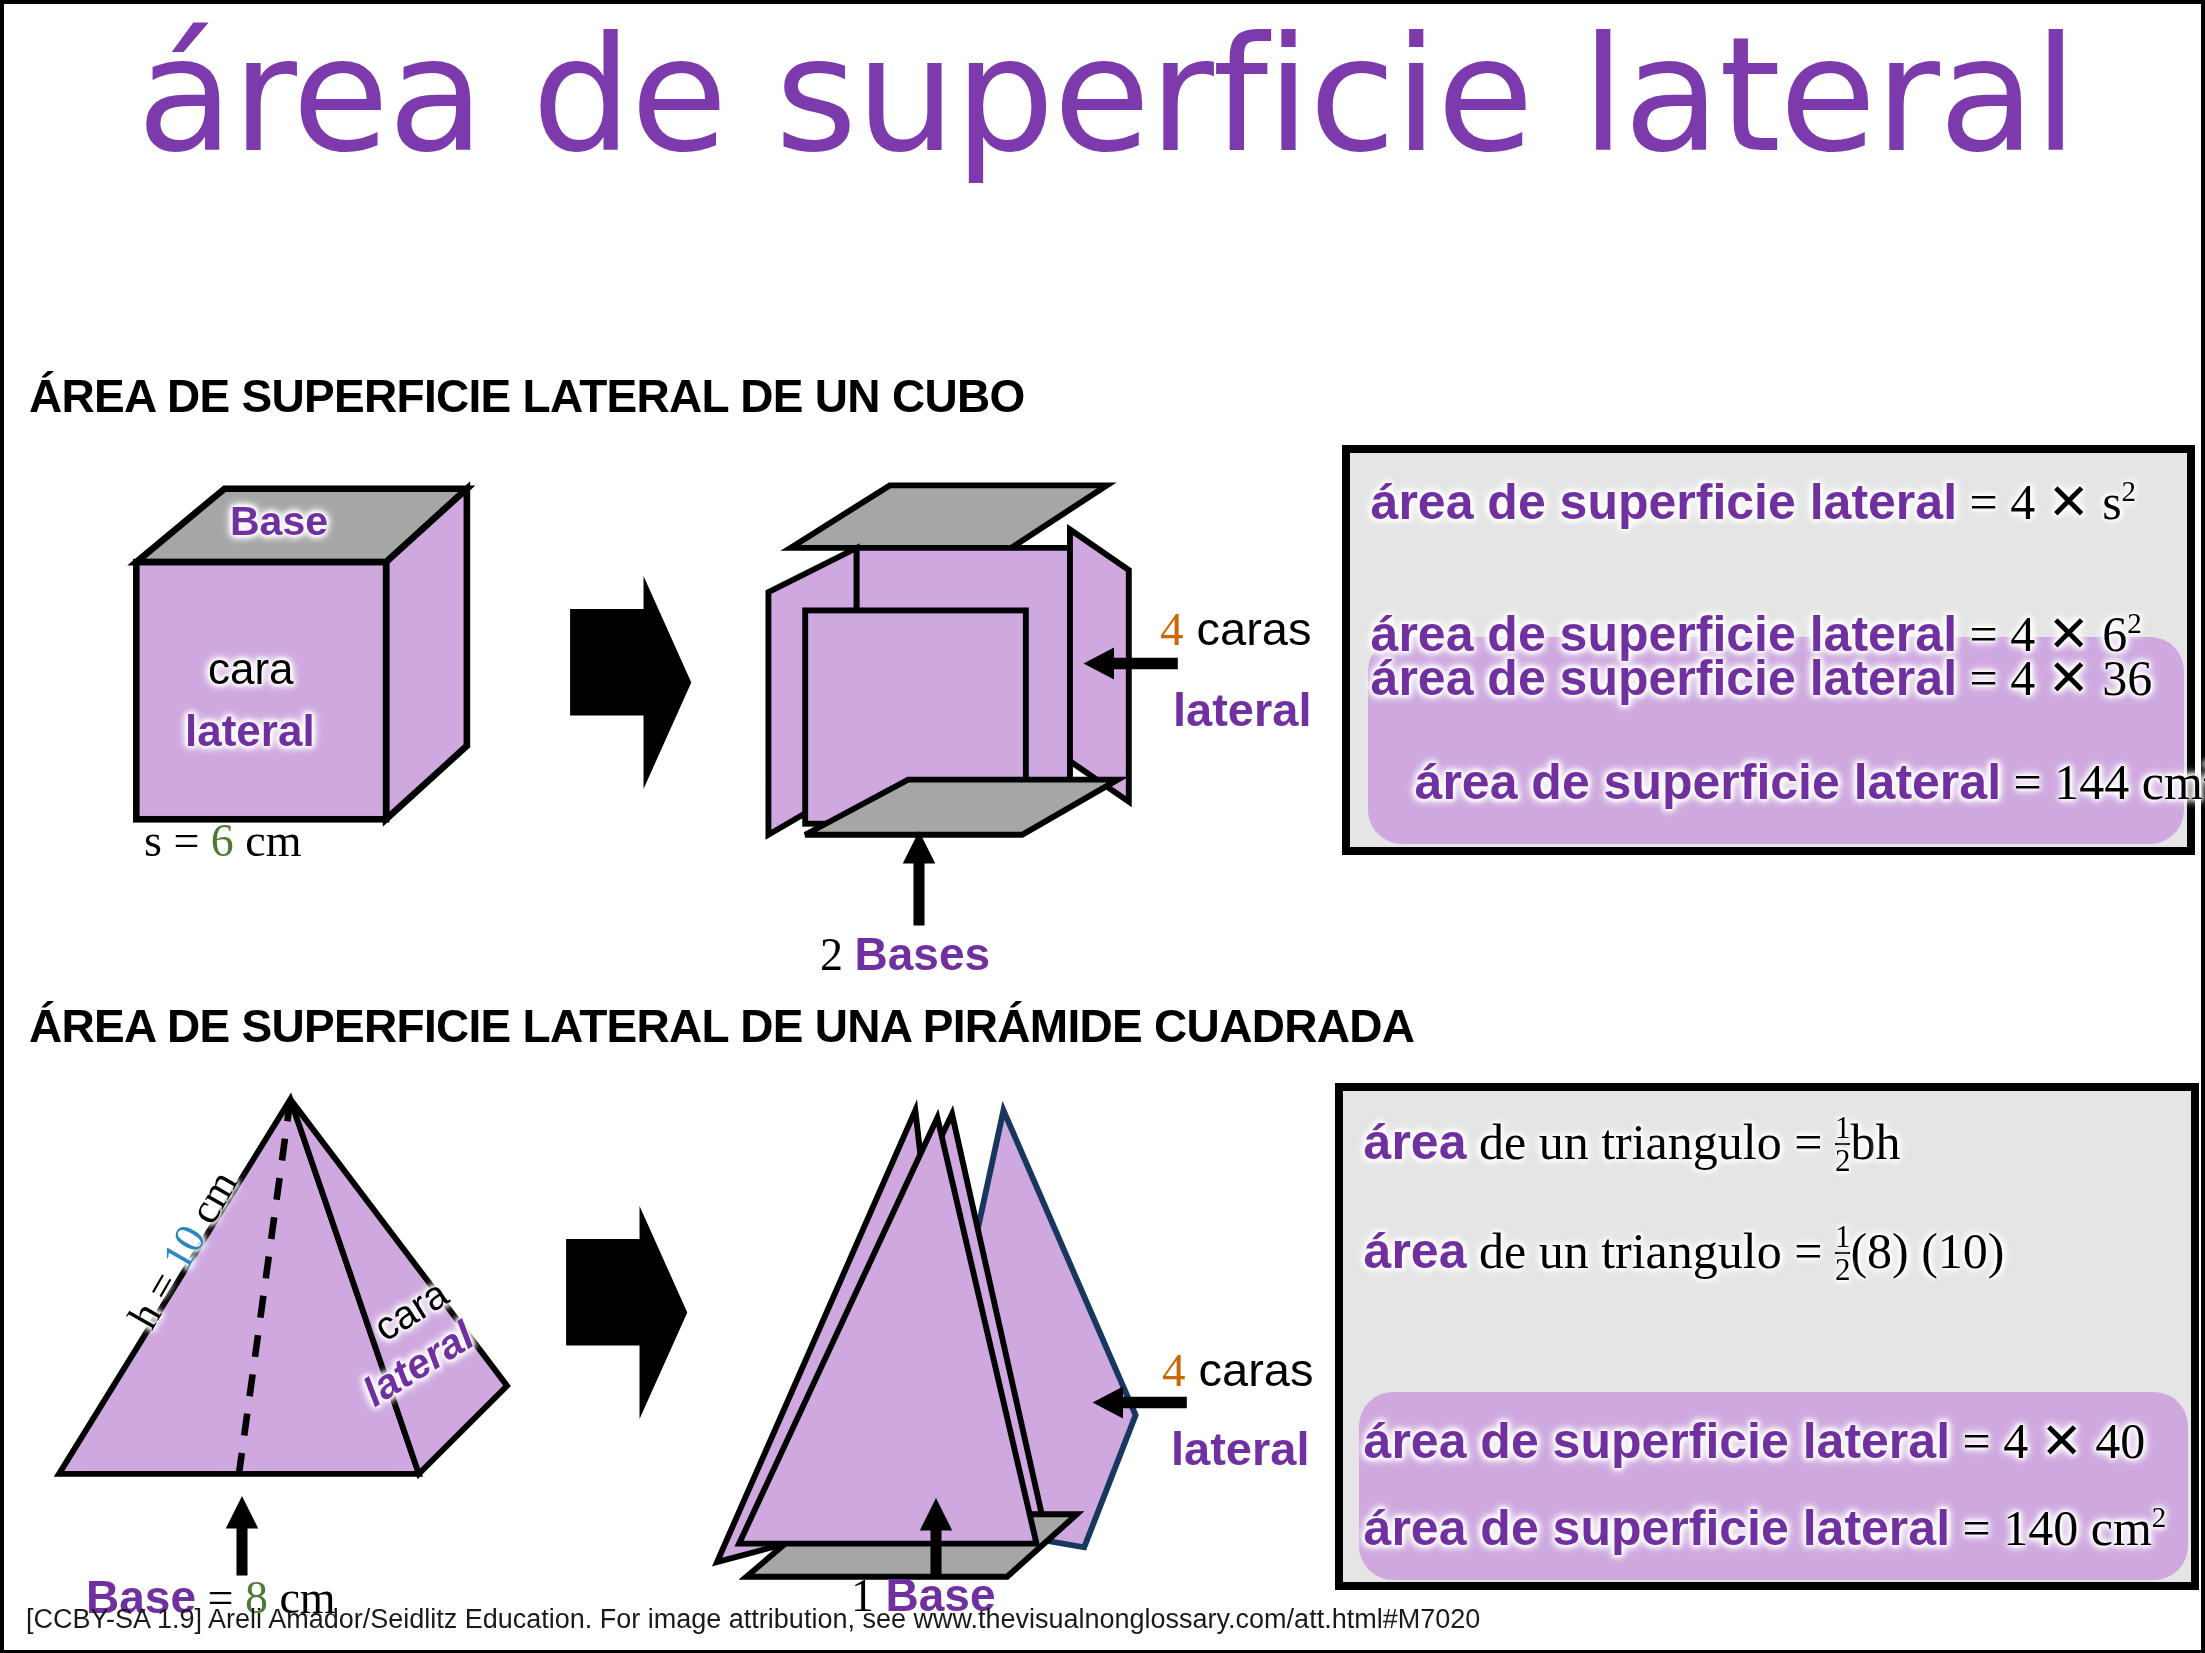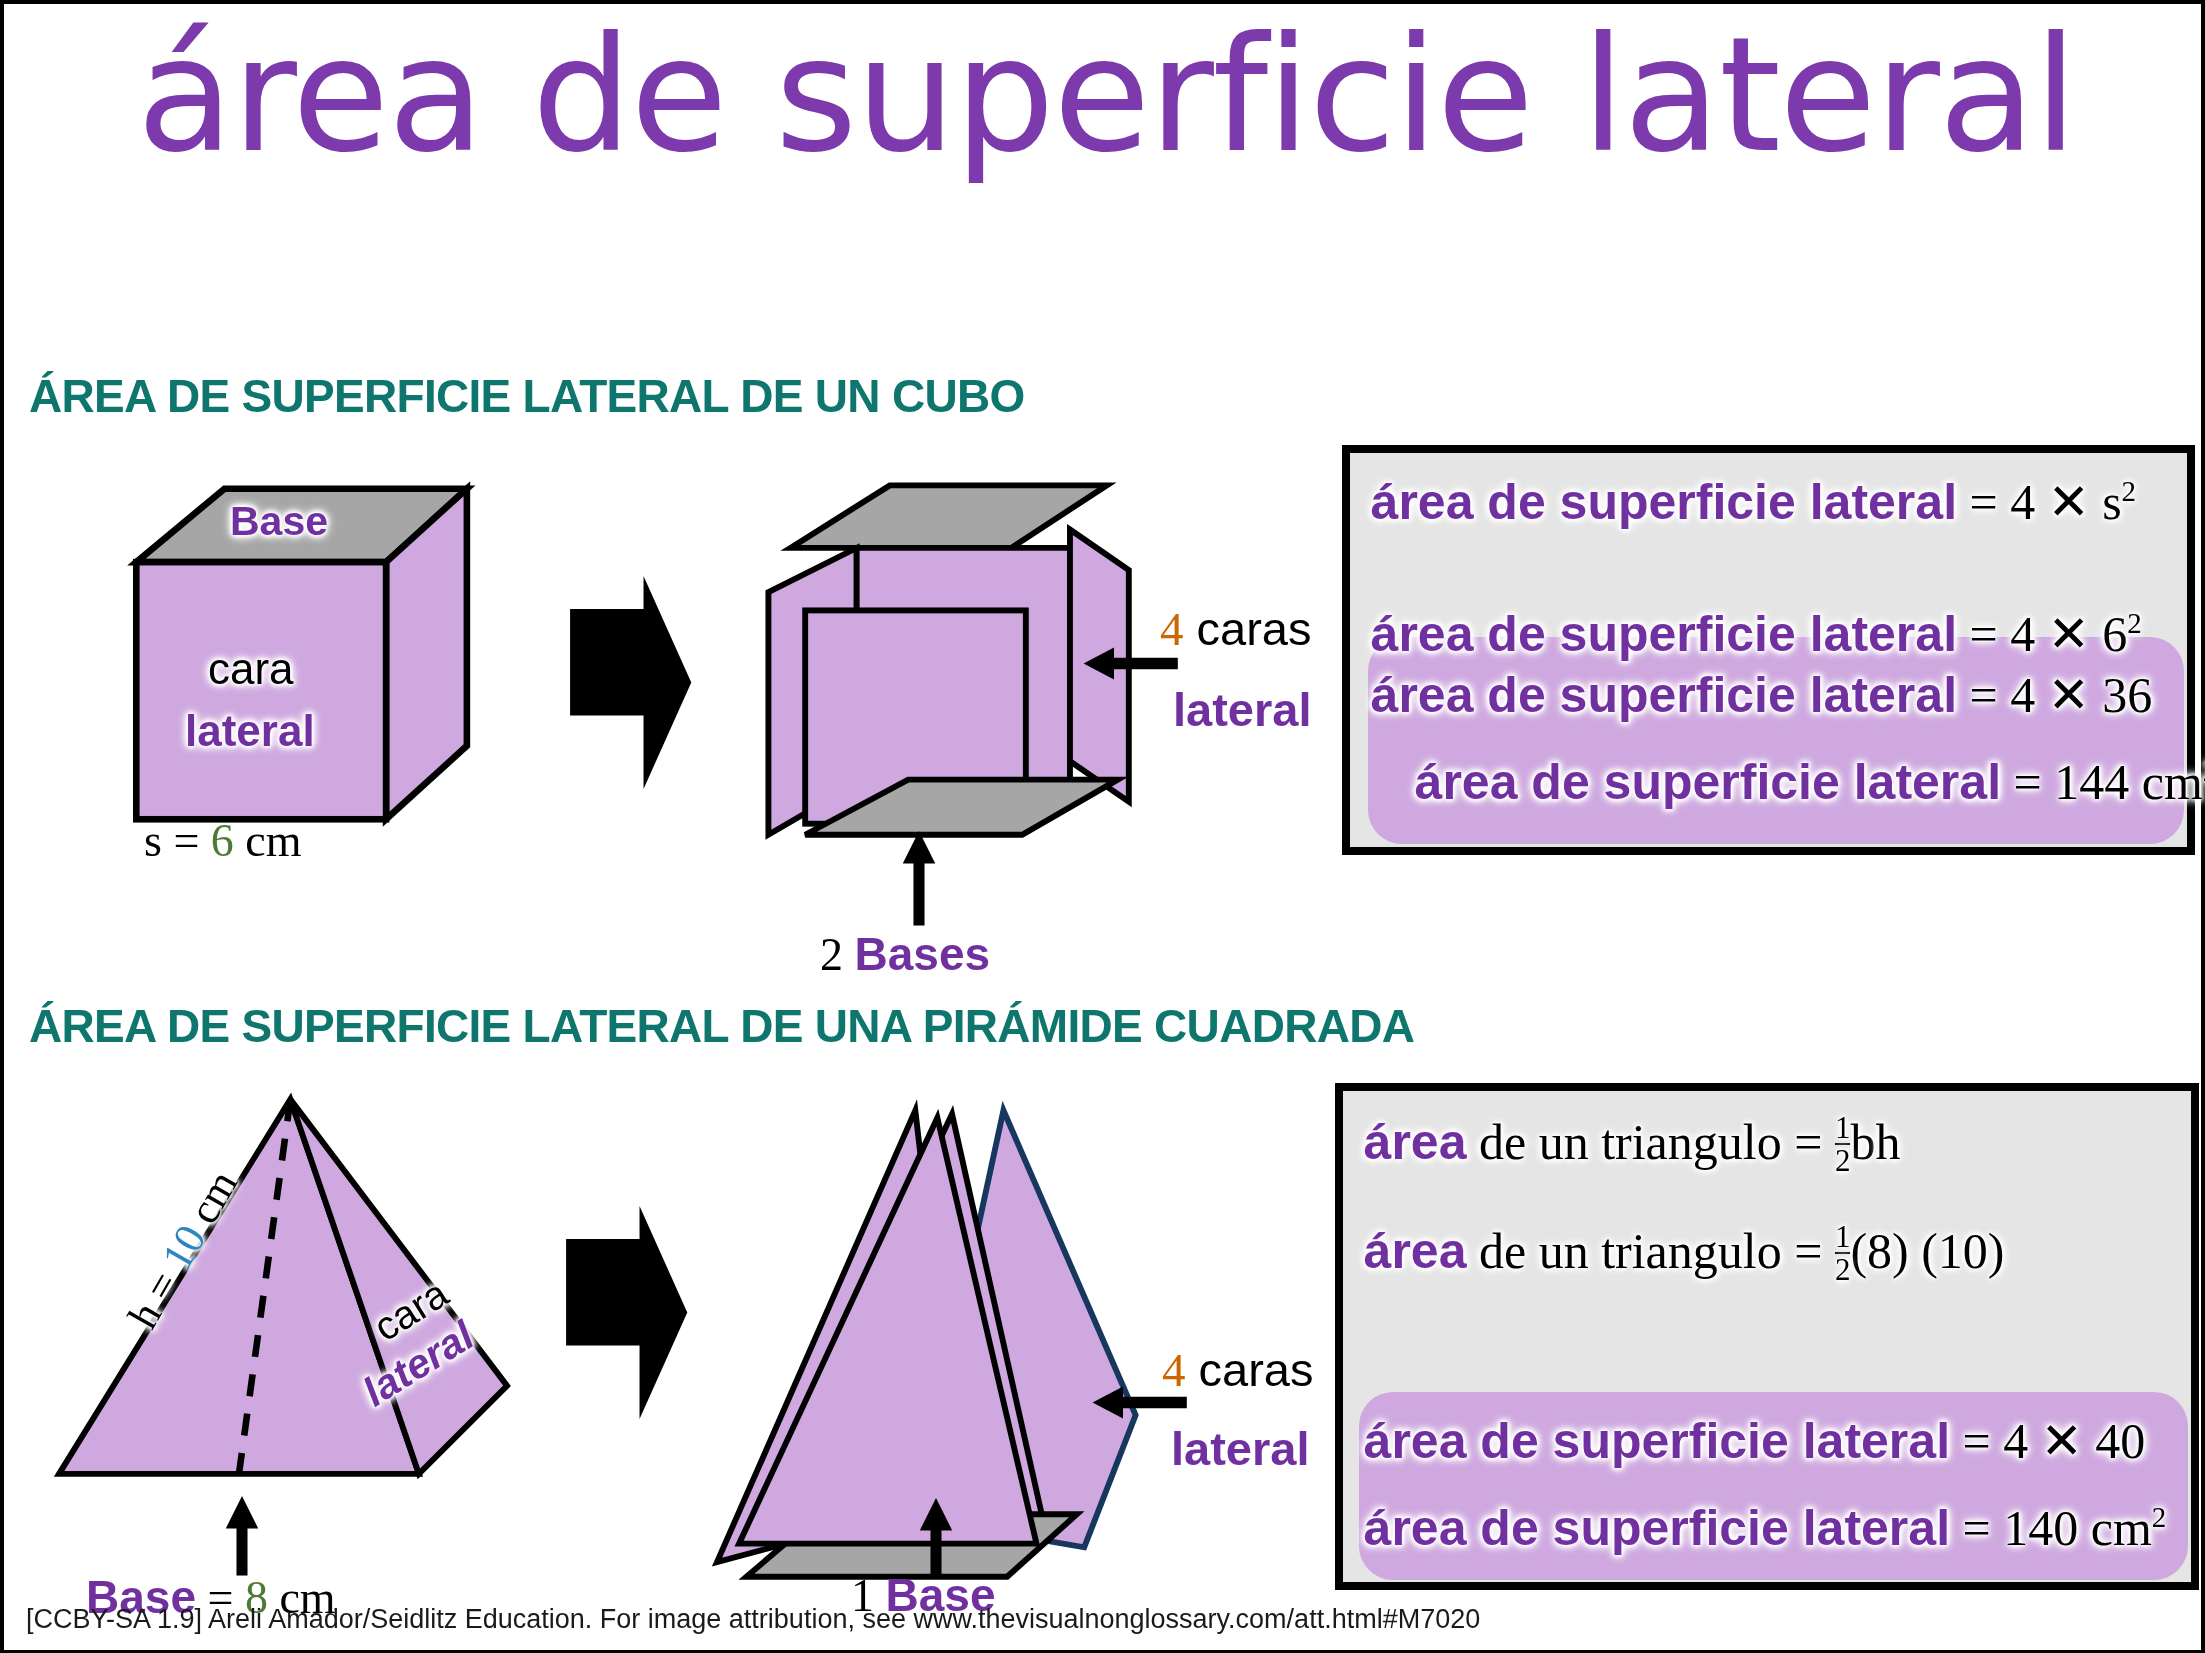--- a/index.html
+++ b/index.html
@@ -18,21 +18,21 @@
     font-family:"DejaVu Sans",sans-serif;
     font-size:158px;line-height:1.05;
     color:#7C3AAD;font-weight:400;letter-spacing:-1.5px;
   }
 
   
   .sect-head{
     position:absolute;
     font-family:"Liberation Sans",sans-serif;
     font-weight:bold;font-size:46px;
-    color:#0f766e;letter-spacing:-0.7px;white-space:nowrap;
+    color:#000000;letter-spacing:-0.7px;white-space:nowrap;
   }
   #head-cube{left:25px;top:365px;}
   #head-pyr{left:25px;top:995px;}
 
   
   .glow{
     text-shadow:
       0 0 10.3px #fff,0 0 10.3px #fff,0 0 7.4px #fff,0 0 7.4px #fff,
       0 0 4.4px #fff,0 0 4.4px #fff,0 0 2.2px #fff;
   }
@@ -149,21 +149,21 @@
     <div class="hilite" id="hl-cube"></div>
 
     <div class="frow glow" style="left:20.6px;top:23.5px;">
       <span class="lead">área de superficie lateral</span><span class="rhs"> = </span><span class="rhs orange">4</span><span class="rhs black"> ✕ </span><span class="rhs blue">s</span><sup class="rhs black">2</sup>
     </div>
 
     <div class="frow glow" style="left:20.6px;top:112px;margin-top:44px;">
       <span class="lead">área de superficie lateral</span><span class="rhs"> = </span><span class="rhs orange">4</span><span class="rhs black"> ✕ </span><span class="rhs blue">6</span><sup class="rhs black">2</sup>
     </div>
 
-    <div class="frow glow" style="left:20.6px;top:217px;">
+    <div class="frow glow" style="left:20.6px;top:200px;">
       <span class="lead">área de superficie lateral</span><span class="rhs"> = </span><span class="rhs orange">4</span><span class="rhs black"> ✕ </span><span class="rhs black">36</span>
     </div>
 
     <div class="frow glow" style="left:20.6px;top:304px;margin-left:44px;">
       <span class="lead">área de superficie lateral</span><span class="rhs"> = </span><span class="rhs purple">144 cm</span><sup class="rhs purple">2</sup>
     </div>
   </div>
 
   <div class="sect-head" id="head-pyr">ÁREA DE SUPERFICIE LATERAL DE UNA PIRÁMIDE CUADRADA</div>
 

